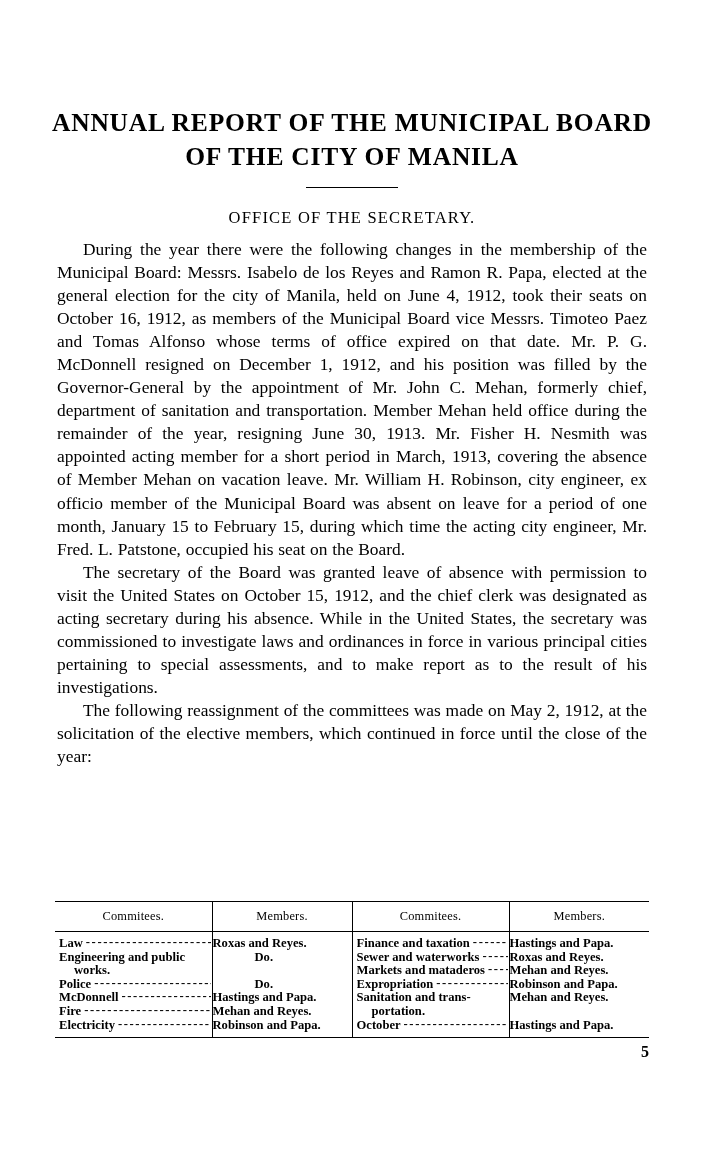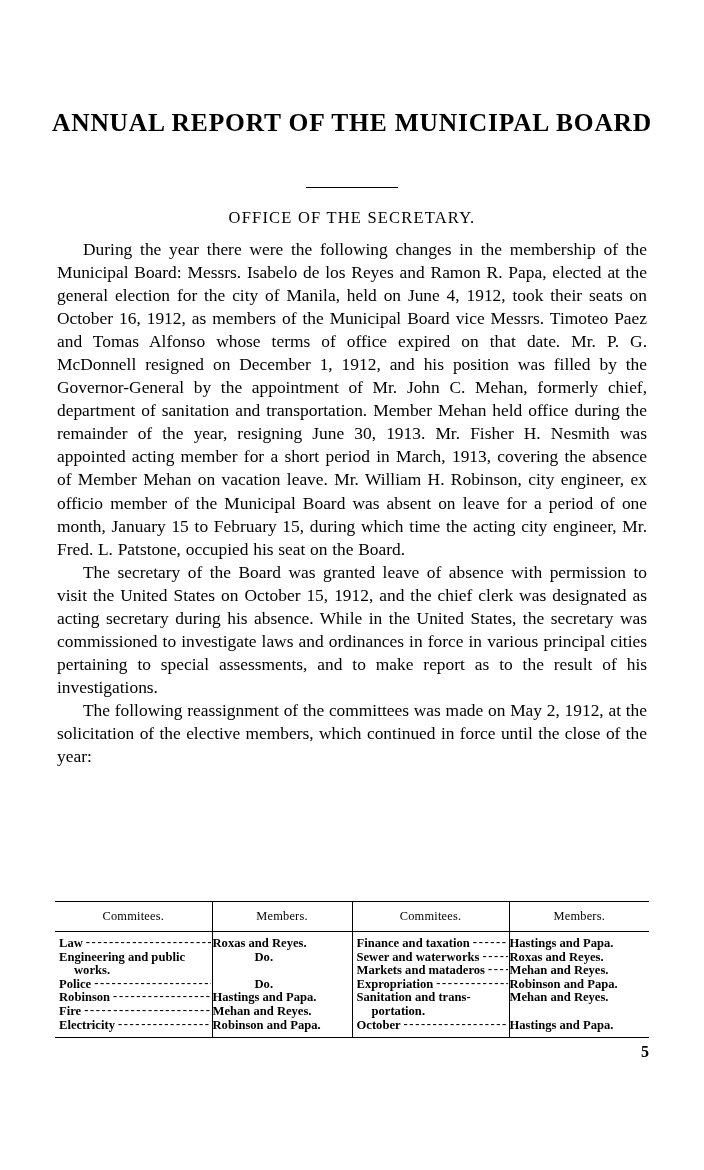--- a/index.html
+++ b/index.html
@@ -178,20 +178,21 @@
     font-weight: 700;
   }
 </style>
 </head>
 <body>
 
 <div class="page">
 
   <div class="title-block">
     <div class="title-line">ANNUAL REPORT OF THE MUNICIPAL BOARD</div>
+    <div class="title-line">OF THE CITY OF MANILA</div>
   </div>
 
   <div class="divider-rule"></div>
 
   <div class="section-heading">OFFICE OF THE SECRETARY.</div>
 
   <div class="body-text">
     <p class="para">During the year there were the following changes in the membership of the Municipal Board: Messrs. Isabelo de los Reyes and Ramon R. Papa, elected at the general election for the city of Manila, held on June 4, 1912, took their seats on October 16, 1912, as members of the Municipal Board vice Messrs. Timoteo Paez and Tomas Alfonso whose terms of office expired on that date.   Mr. P. G. McDonnell resigned on December 1, 1912, and his position was filled by the Governor-General by the appointment of Mr. John C. Mehan, formerly chief, department of sanitation and transportation.   Member Mehan held office during the remainder of the year, resigning June 30, 1913.   Mr. Fisher H. Nesmith was appointed acting member for a short period in March, 1913, covering the absence of Member Mehan on vacation leave.   Mr. William H. Robinson, city engineer, ex officio member of the Municipal Board was absent on leave for a period of one month, January 15 to February 15, during which time the acting city engineer, Mr. Fred. L. Patstone, occupied his seat on the Board.</p>
     <p class="para">The secretary of the Board was granted leave of absence with permission to visit the United States on October 15, 1912, and the chief clerk was designated as acting secretary during his absence.   While in the United States, the secretary was commissioned to investigate laws and ordinances in force in various principal cities pertaining to special assessments, and to make report as to the result of his investigations.</p>
     <p class="para">The following reassignment of the committees was made on May 2, 1912, at the solicitation of the elective members, which continued in force until the close of the year:</p>
@@ -226,21 +227,21 @@
                 <span class="row-line">Engineering and public</span>
                 <span class="row-line cont">works.</span>
                 <span class="row-line">
                   <span class="leader">
                     <span class="lbl">Police</span>
                     <span class="dots"></span>
                   </span>
                 </span>
                 <span class="row-line">
                   <span class="leader">
-                    <span class="lbl">Robinson</span>
+                    <span class="lbl">McDonnell</span>
                     <span class="dots"></span>
                   </span>
                 </span>
                 <span class="row-line">
                   <span class="leader">
                     <span class="lbl">Fire</span>
                     <span class="dots"></span>
                   </span>
                 </span>
                 <span class="row-line">

